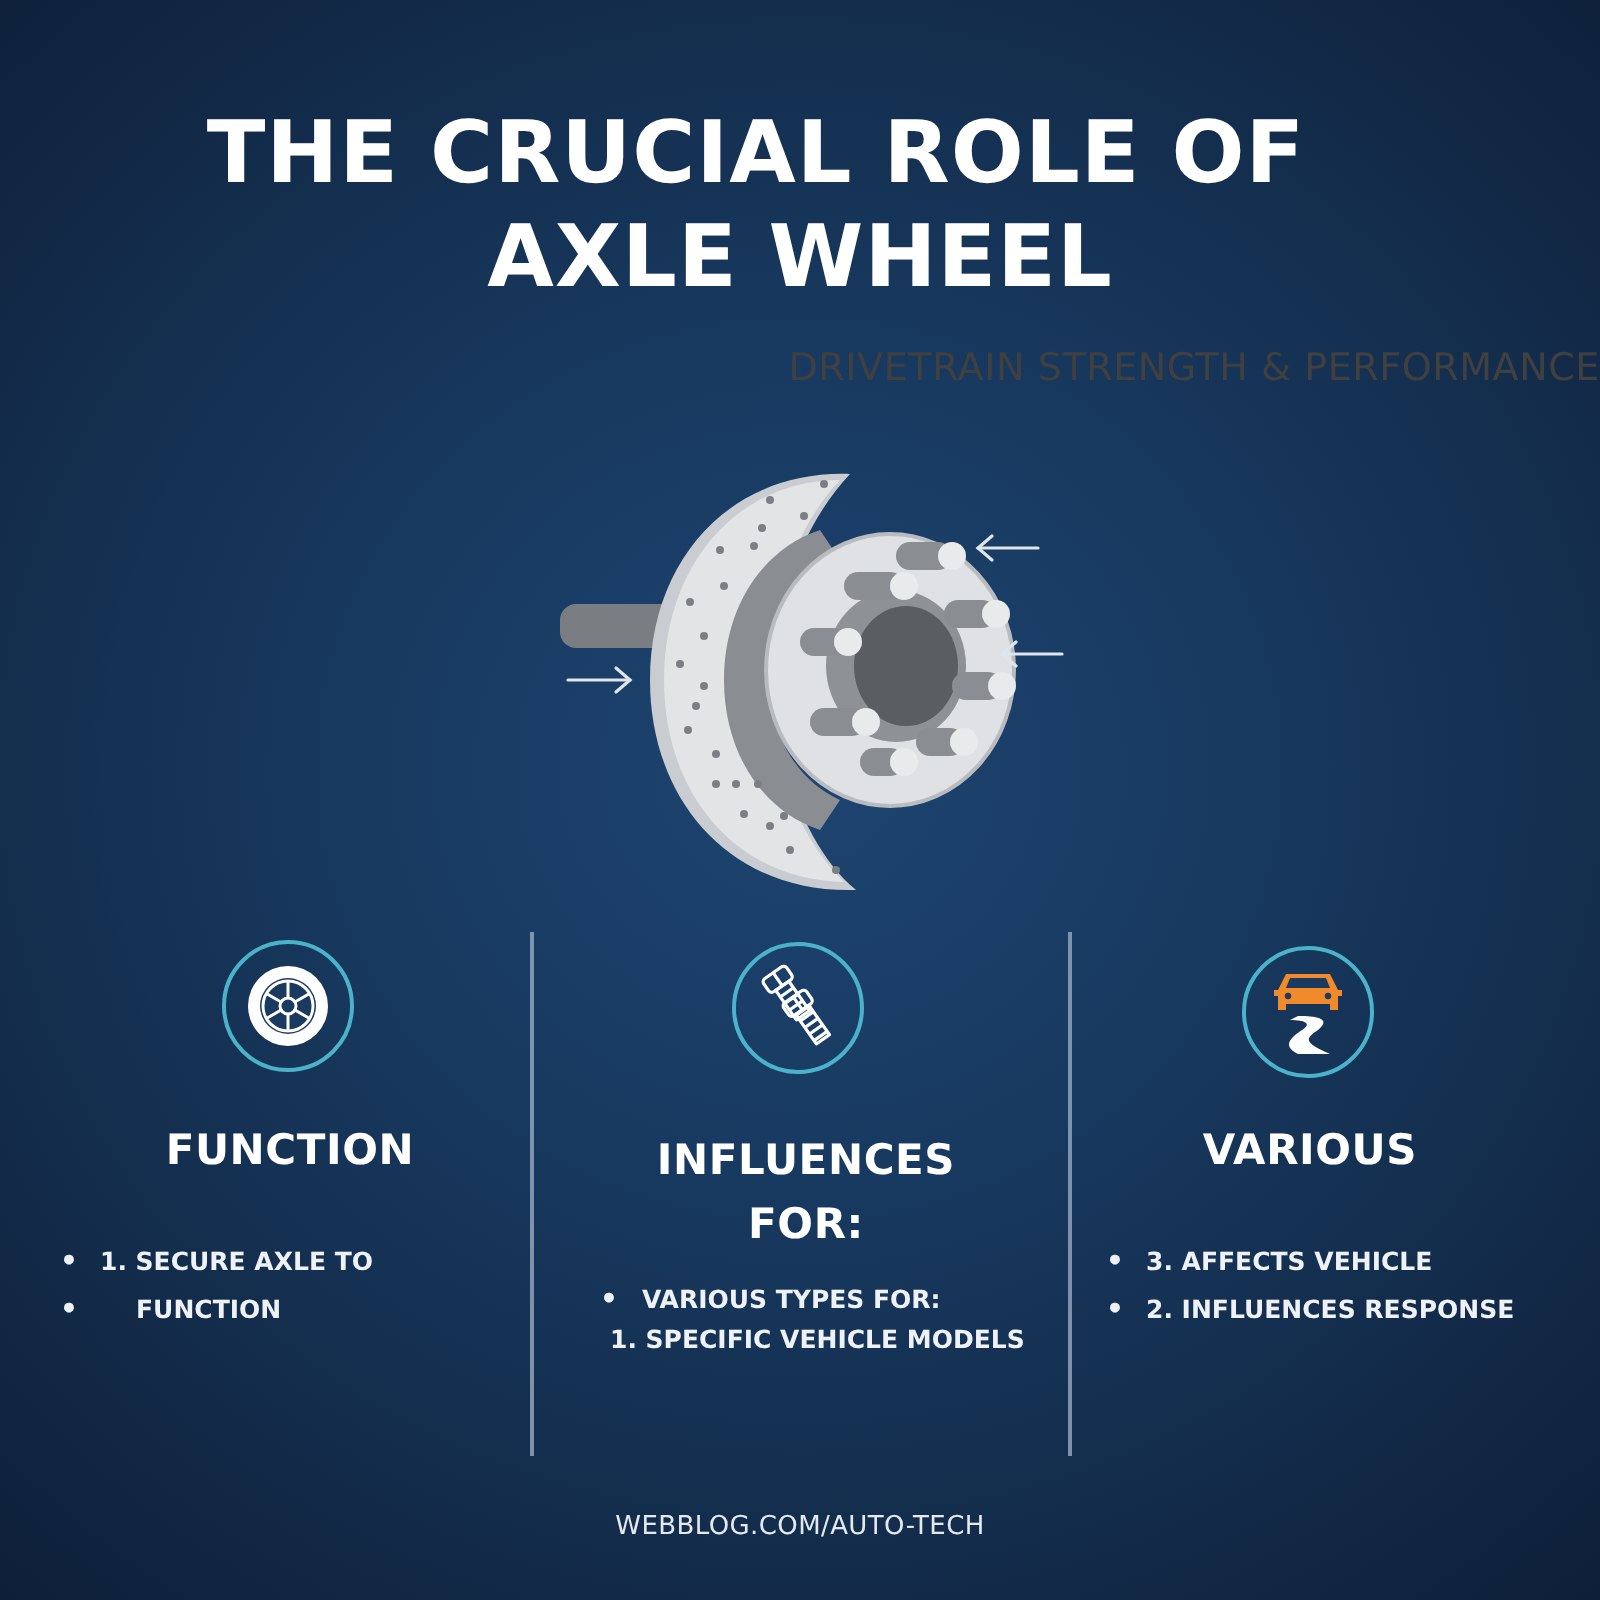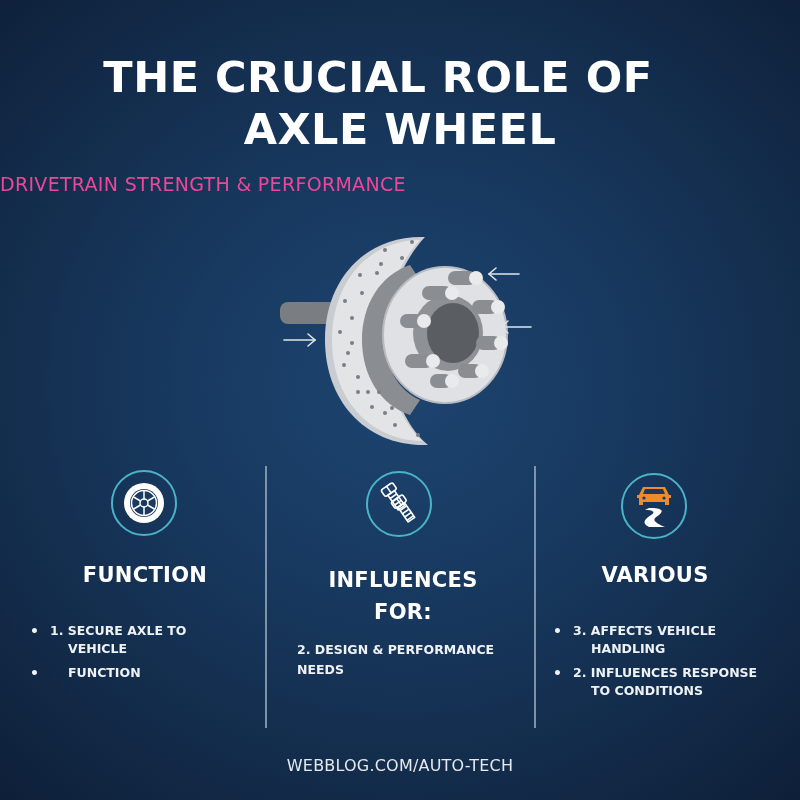--- a/index.html
+++ b/index.html
@@ -10,42 +10,42 @@
     color: #ffffff;
   }
   .title {
     position: absolute; left: 0; width: 800px; text-align: center;
     font-weight: bold; font-size: 43px; letter-spacing: 0.5px; line-height: 50px;
     color: #ffffff;
   }
   .title.l1 { top: 52px; left: -22px; }
   .title.l2 { top: 104px; left: 0; }
   .subtitle {
-    position: absolute; top: 173px; left: 0; width: 800px; text-align: left;
-    font-size: 19px; color: #ec4899; letter-spacing: 0.3px;
+    position: absolute; top: 173px; left: 0; width: 800px; text-align: right;
+    font-size: 19px; color: #404040; letter-spacing: 0.3px;
   }
   .hero { position: absolute; left: 270px; top: 225px; width: 280px; height: 230px; }
   .divider { position: absolute; top: 466px; width: 1.5px; height: 262px; background: #8fa3b8; opacity: 0.85; }
   .icon-circle {
     position: absolute; width: 66px; height: 66px; border-radius: 50%;
     border: 2.5px solid #4ab3c9; box-sizing: border-box;
     display: flex; align-items: center; justify-content: center;
   }
   .col-title {
     position: absolute; text-align: center; font-weight: bold; font-size: 21px;
     line-height: 28px; color: #ffffff; letter-spacing: 0.3px;
   }
   .list { position: absolute; font-weight: bold; font-size: 12.5px; line-height: 18px; color: #eef2f6; }
   .list .item { position: relative; padding-left: 20px; margin-bottom: 6px; }
   .list .item .bullet { position: absolute; left: 0; top: 0; font-size: 14px; }
   .list .item .cont { display: block; padding-left: 18px; }
   .d-list { position: absolute; font-weight: bold; font-size: 12.5px; line-height: 20px; color: #eef2f6; }
   .footer {
     position: absolute; top: 756px; left: 0; width: 800px; text-align: center;
-    font-size: 16px; color: #e4e9ef; letter-spacing: 0.2px;
+    font-size: 13px; color: #e4e9ef; letter-spacing: 0.2px;
   }
 </style>
 </head>
 <body>
 
 <div>
 
   <div class="title l1">THE CRUCIAL ROLE OF</div>
   <div class="title l2">AXLE WHEEL</div>
   <div class="subtitle">DRIVETRAIN STRENGTH &amp; PERFORMANCE</div>
@@ -158,21 +158,20 @@
           <line x1="11.6" y1="28" x2="32.4" y2="16"></line>
         </g>
         <circle cx="22" cy="22" r="4" fill="#1a3a60" stroke="#ffffff" stroke-width="1.5"></circle>
       </svg>
     </div>
     <div class="col-title" style="left:45px; width:200px; top:561px;">FUNCTION</div>
     <div class="list" style="left:30px; top:622px; width:250px;">
       <div class="item">
         <span class="bullet">•</span>
         <span>1. SECURE AXLE TO</span>
-        <span class="cont">VEHICLE</span>
       </div>
       <div class="item">
         <span class="bullet">•</span>
         <span class="cont">FUNCTION</span>
       </div>
     </div>
   </div>
 
   <div>
     <div class="icon-circle" style="left:366px; top:471px;">
@@ -195,21 +194,24 @@
               <line x1="14" y1="19" x2="22" y2="19"></line>
             <line x1="14" y1="23" x2="22" y2="23"></line>
               <line x1="14" y1="27" x2="22" y2="27"></line>
           </g>
         </g>
       </svg>
     </div>
     <div class="col-title" style="left:303px; width:200px; top:566px;">INFLUENCES</div>
     <div class="col-title" style="left:303px; width:200px; top:598px;">FOR:</div>
     <div class="d-list" style="left:300px; top:640px; width:240px;">
-      <div style="padding-left:-2px; margin-left:-3px;">2. DESIGN &amp; PERFORMANCE NEEDS</div>
+      <div style="padding-left:0;">
+        <span style="margin-right:12px; font-size:14px;">•</span><span>VARIOUS TYPES FOR:</span>
+      </div>
+      <div style="padding-left:5px;">1. SPECIFIC VEHICLE MODELS</div>
     </div>
   </div>
 
   <div>
     <div class="icon-circle" style="left:621px; top:473px;">
       <svg width="46" height="50" viewBox="0 0 46 50">
 
         <g fill="#f08a2a">
           <path d="M12 6 L34 6 L38 14 L40 14 L40 17 L38 17 L38 24 L34 24 L34 21 L12 21 L12 24 L8 24 L8 17 L6 17 L6 14 L8 14 Z"></path>
         </g>
@@ -218,24 +220,22 @@
           <circle cx="33" cy="17" r="1.6" fill="#1a3a60"></circle>
 
         <path d="M18 27 C 30 27, 34 29, 28 34 C 22 38, 20 40, 34 46 L 18 46 C 10 42, 14 38, 20 34 C 25 31, 22 29, 14 29 Z" fill="#ffffff"></path>
       </svg>
     </div>
     <div class="col-title" style="left:555px; width:200px; top:561px;">VARIOUS</div>
     <div class="list" style="left:553px; top:622px; width:240px;">
       <div class="item">
         <span class="bullet">•</span>
         <span>3. AFFECTS VEHICLE</span>
-        <span class="cont">HANDLING</span>
       </div>
       <div class="item">
         <span class="bullet">•</span>
         <span>2. INFLUENCES RESPONSE</span>
-        <span class="cont">TO CONDITIONS</span>
       </div>
     </div>
   </div>
 
   <div class="footer">WEBBLOG.COM/AUTO-TECH</div>
 </div>
 
 </body></html>

